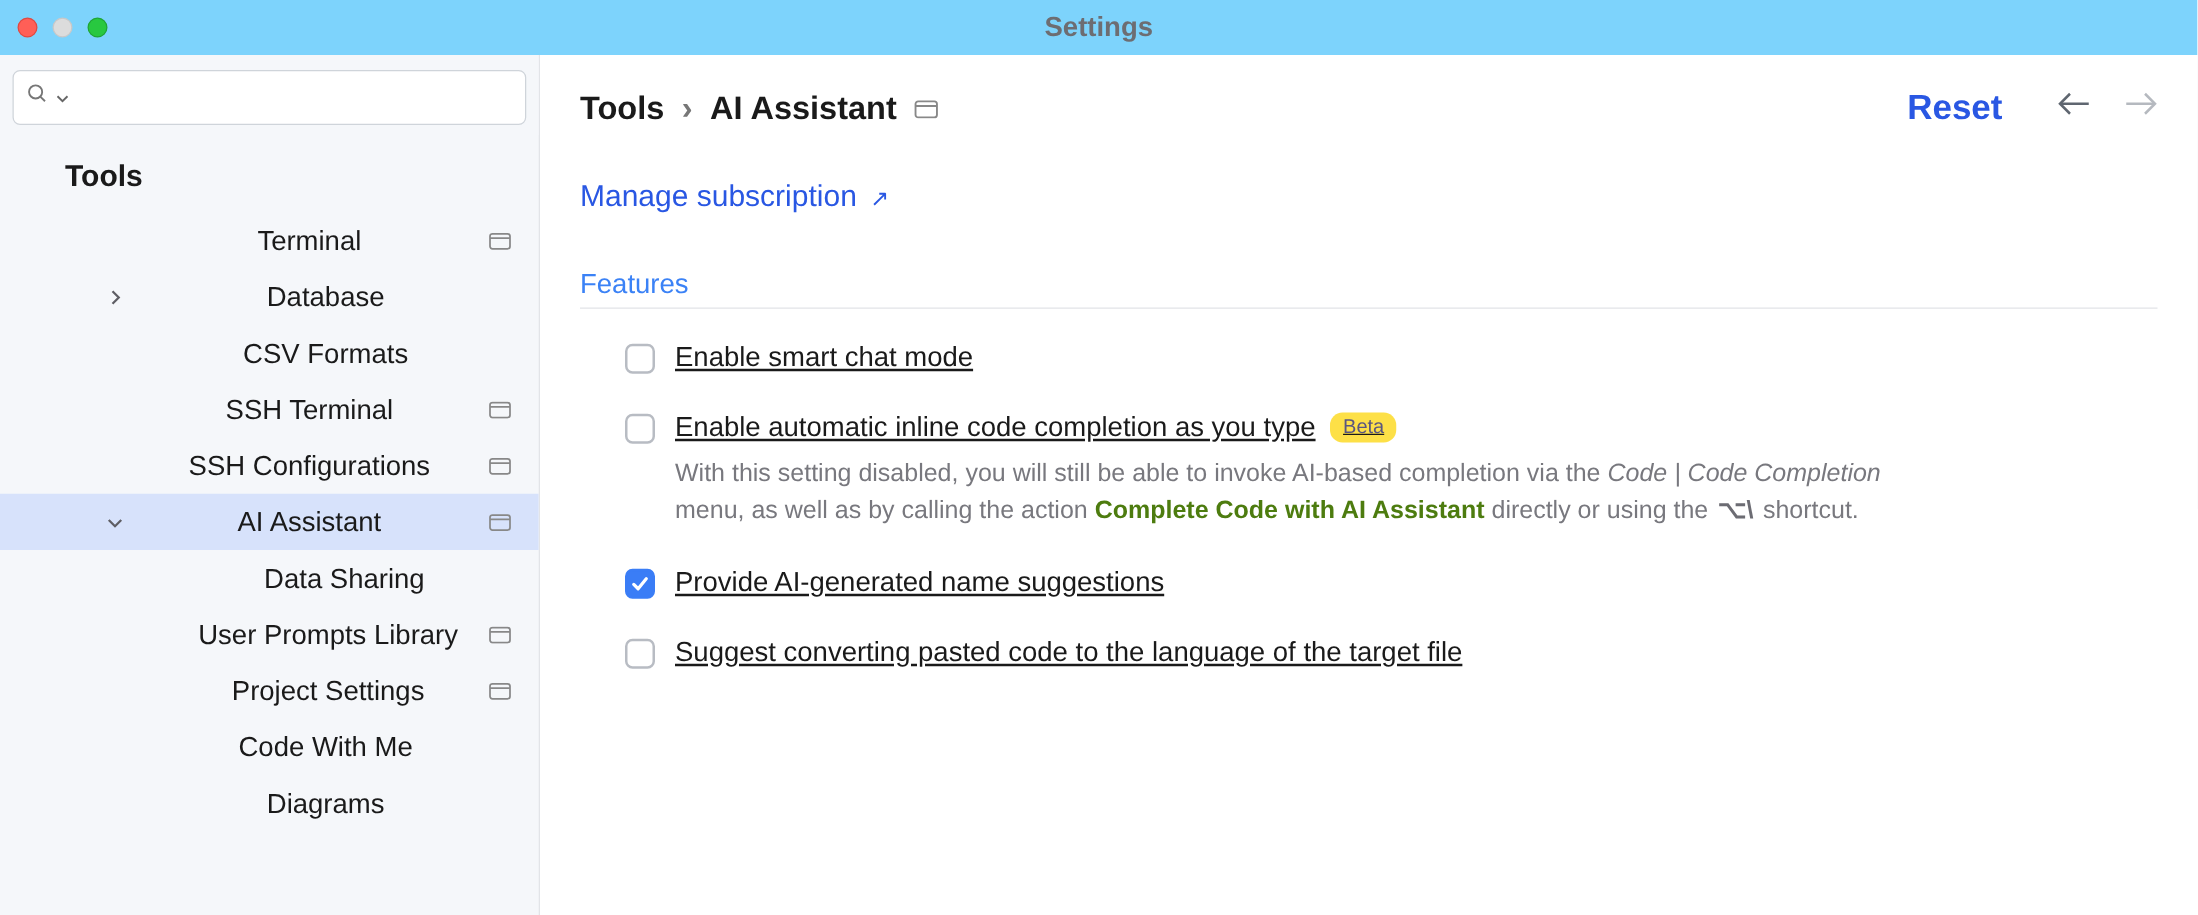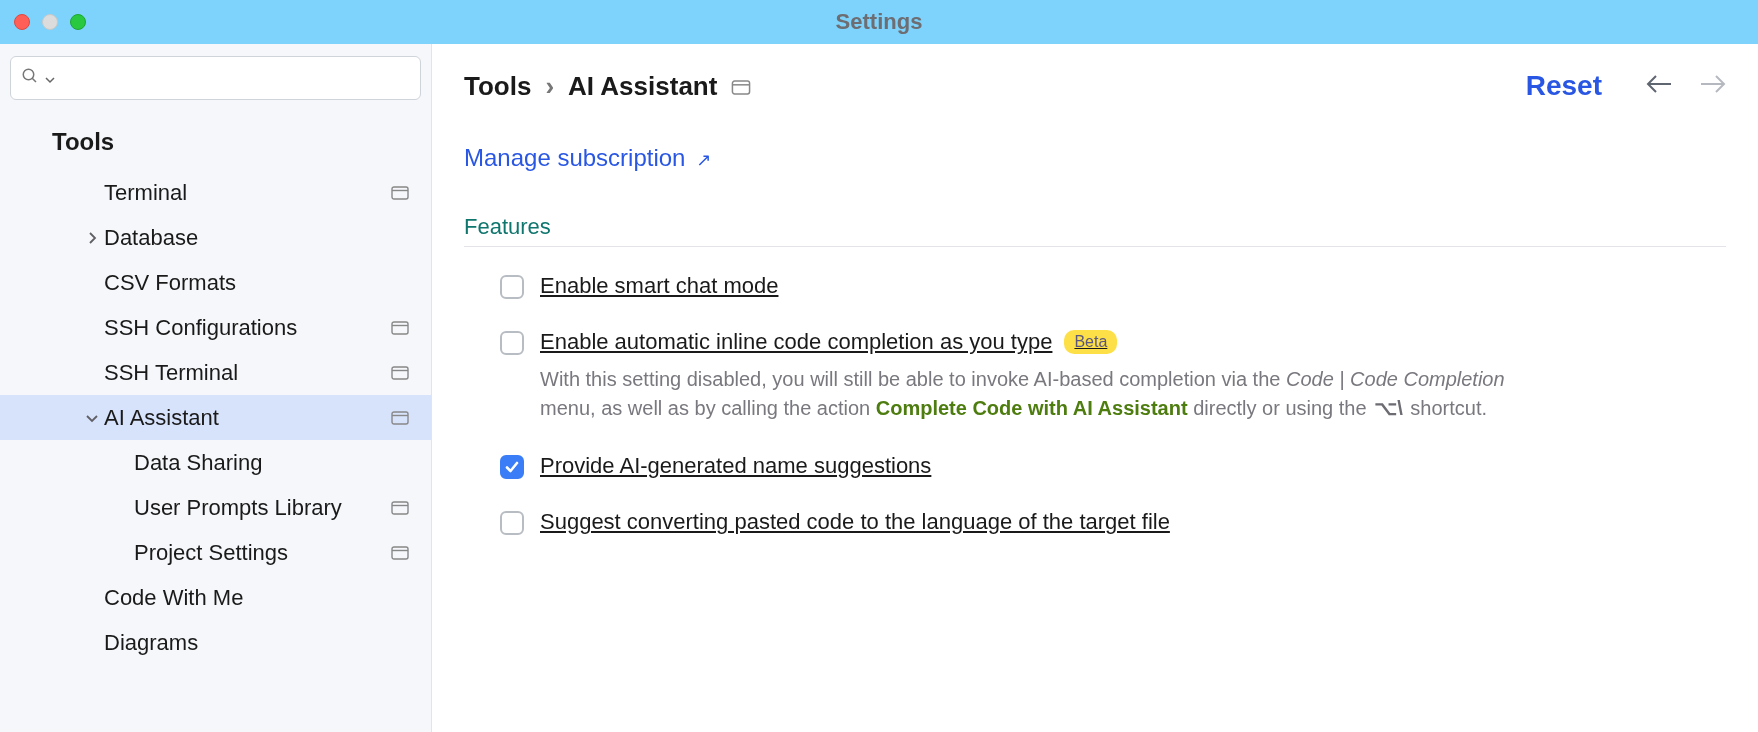--- a/index.html
+++ b/index.html
@@ -94,20 +94,21 @@
     padding: 10px 10px 14px 52px;
   }
   .tree-item {
     display: flex;
     align-items: center;
     height: 45px;
     padding: 0 14px 0 0;
     font-size: 22px;
     cursor: default;
     position: relative;
+    text-align: center;
   }
   .tree-item .arrow {
     width: 24px;
     display: inline-flex;
     justify-content: center;
     font-size: 14px;
     color: #5f5f65;
   }
   .tree-item .label { flex: 1; white-space: nowrap; }
   .tree-item .node-badge {
@@ -154,21 +155,21 @@
     color: #2957e3;
     font-size: 24px;
     text-decoration: none;
     cursor: pointer;
   }
   .ext-icon { font-size: 18px; margin-left: 4px; }
 
   
   .section-title {
     font-size: 22px;
-    color: #0f766e;
+    color: #3b82f6;
     border-bottom: 1px solid #e2e4e8;
     padding-bottom: 6px;
     margin-bottom: 26px;
   }
   .option {
     display: flex;
     padding-left: 36px;
     margin-bottom: 30px;
     gap: 16px;
   }
@@ -279,32 +280,32 @@
           <span class="label">Database</span>
         </div>
 
         <div class="tree-item indent-2">
           <span class="arrow"></span>
           <span class="label">CSV Formats</span>
         </div>
 
         <div class="tree-item indent-2">
           <span class="arrow"></span>
+          <span class="label">SSH Terminal</span>
+          <span class="node-badge">
+            <svg viewBox="0 0 18 14" fill="none" stroke="#888" stroke-width="1.4">
+                <rect x="1" y="1" width="16" height="12" rx="2"></rect>
+                <line x1="1" y1="4.5" x2="17" y2="4.5"></line>
+              </svg>
+          </span>
+        </div>
+
+        <div class="tree-item indent-2">
+          <span class="arrow"></span>
           <span class="label">SSH Configurations</span>
-          <span class="node-badge">
-            <svg viewBox="0 0 18 14" fill="none" stroke="#888" stroke-width="1.4">
-                <rect x="1" y="1" width="16" height="12" rx="2"></rect>
-                <line x1="1" y1="4.5" x2="17" y2="4.5"></line>
-              </svg>
-          </span>
-        </div>
-
-        <div class="tree-item indent-2">
-          <span class="arrow"></span>
-          <span class="label">SSH Terminal</span>
           <span class="node-badge">
             <svg viewBox="0 0 18 14" fill="none" stroke="#888" stroke-width="1.4">
                 <rect x="1" y="1" width="16" height="12" rx="2"></rect>
                 <line x1="1" y1="4.5" x2="17" y2="4.5"></line>
               </svg>
           </span>
         </div>
 
         <div class="tree-item indent-2 selected">
           <span class="arrow">

